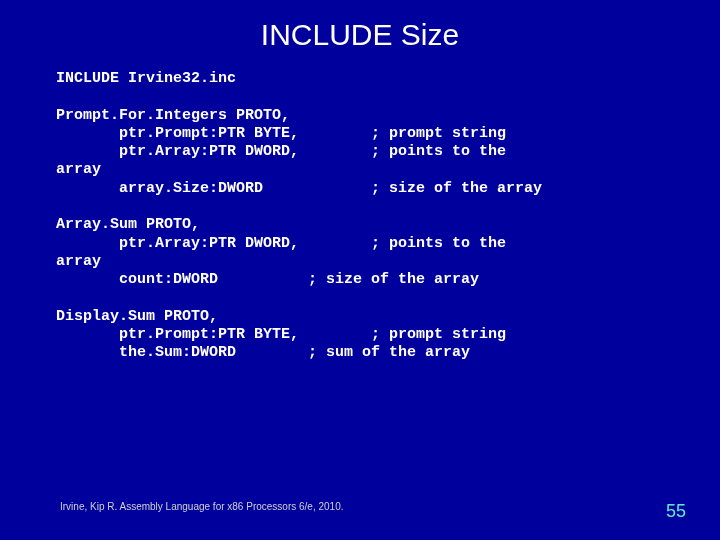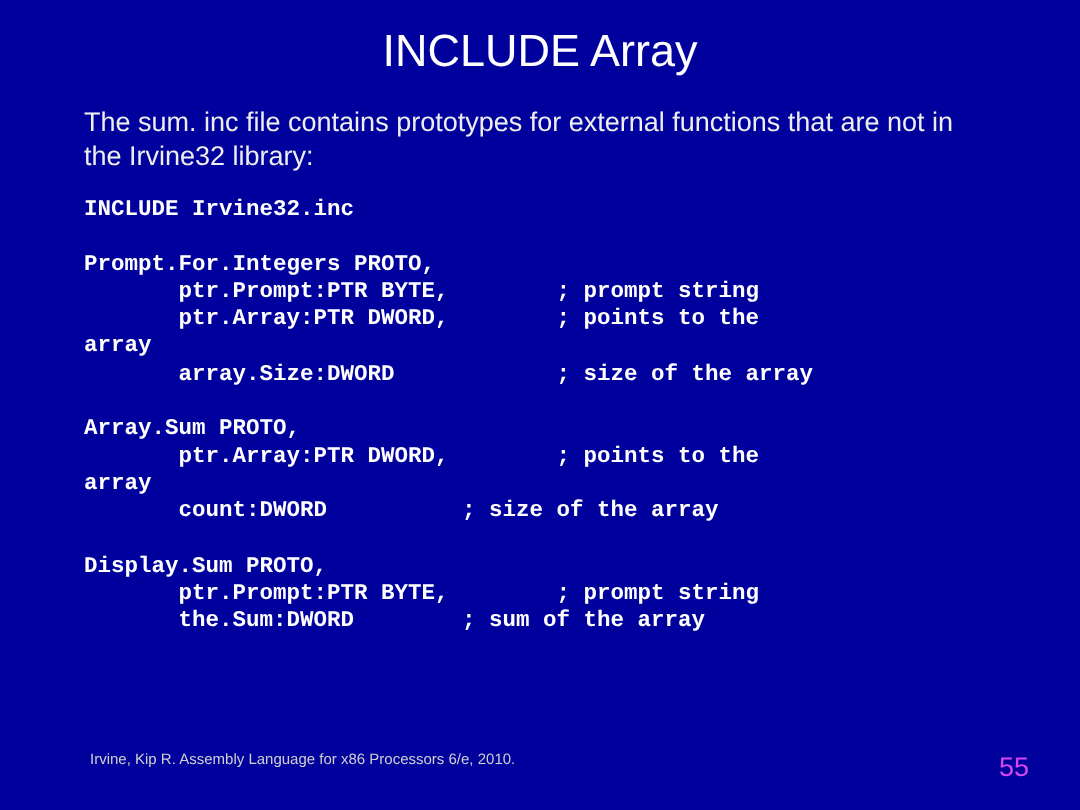--- a/index.html
+++ b/index.html
@@ -46,29 +46,28 @@
     left: 60px;
     bottom: 28px;
     font-size: 10px;
     color: #d0d0d0;
   }
   .pagenum {
     position: absolute;
     right: 34px;
     bottom: 18px;
     font-size: 18px;
-    color: #d946ef;
+    color: #5eead4;
   }
 </style>
 </head>
 <body>
 
 <div class="slide">
-  <h1 class="title">INCLUDE Array</h1>
-  <div class="intro">The sum. inc file contains prototypes for external functions that are not in the Irvine32 library:</div>
+  <h1 class="title">INCLUDE Size</h1>
   <pre class="code">INCLUDE Irvine32.inc
 
 Prompt.For.Integers PROTO,
        ptr.Prompt:PTR BYTE,        ; prompt string
        ptr.Array:PTR DWORD,        ; points to the
 array
        array.Size:DWORD            ; size of the array
 
 Array.Sum PROTO,
        ptr.Array:PTR DWORD,        ; points to the

